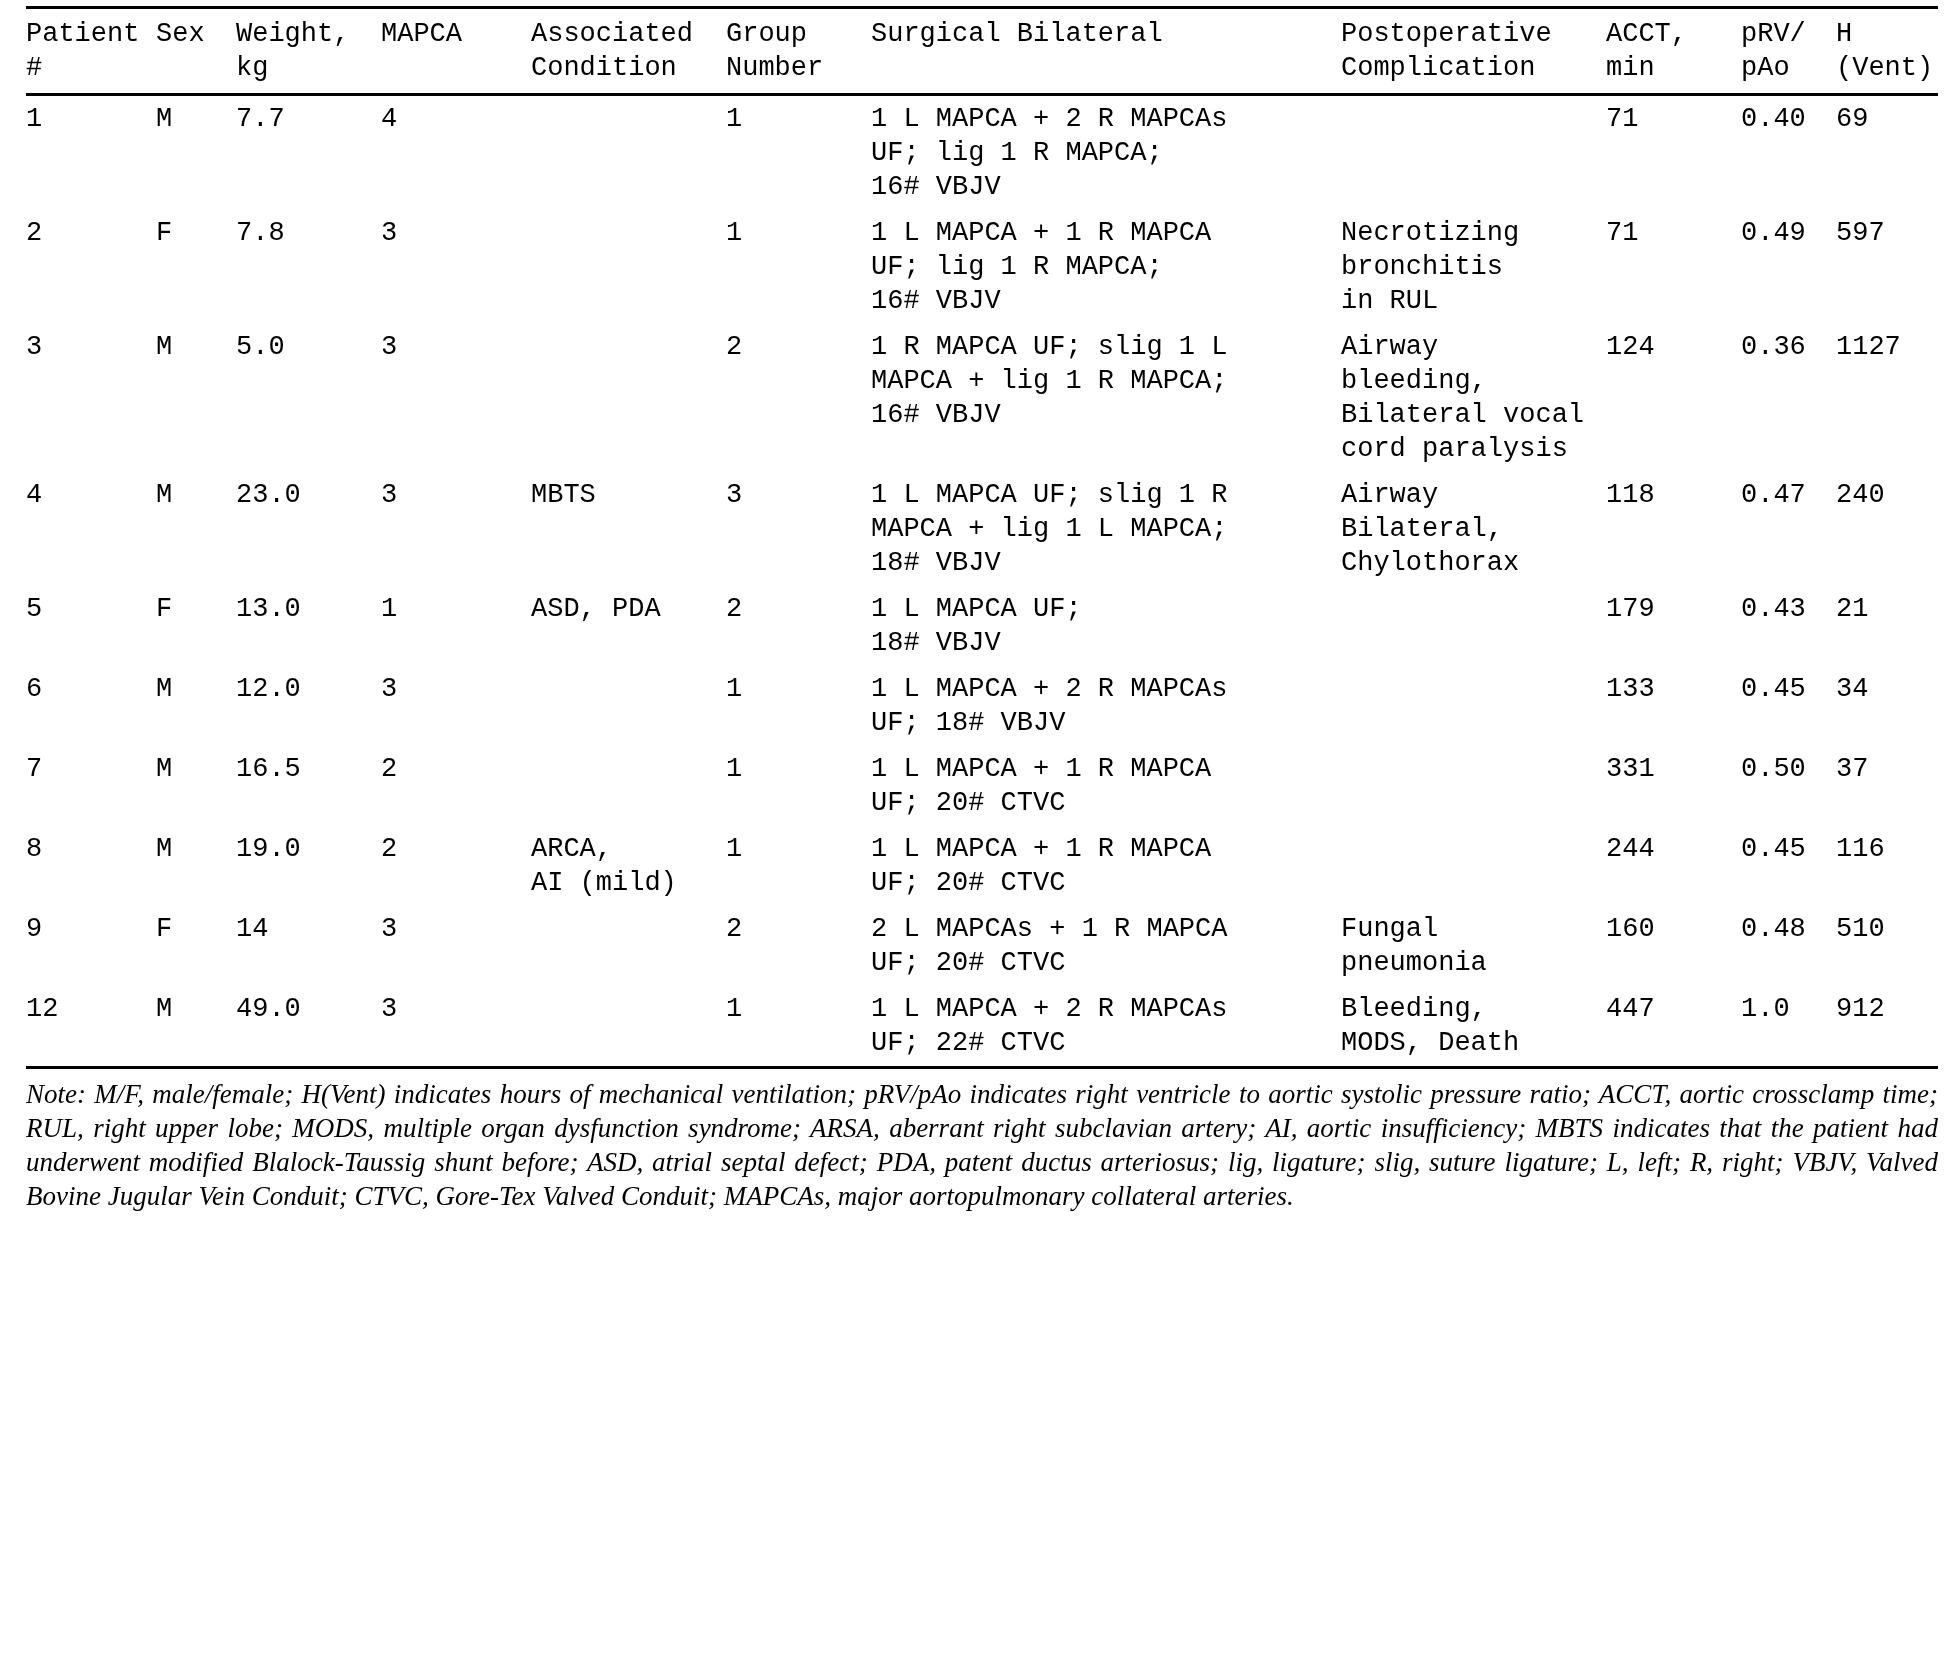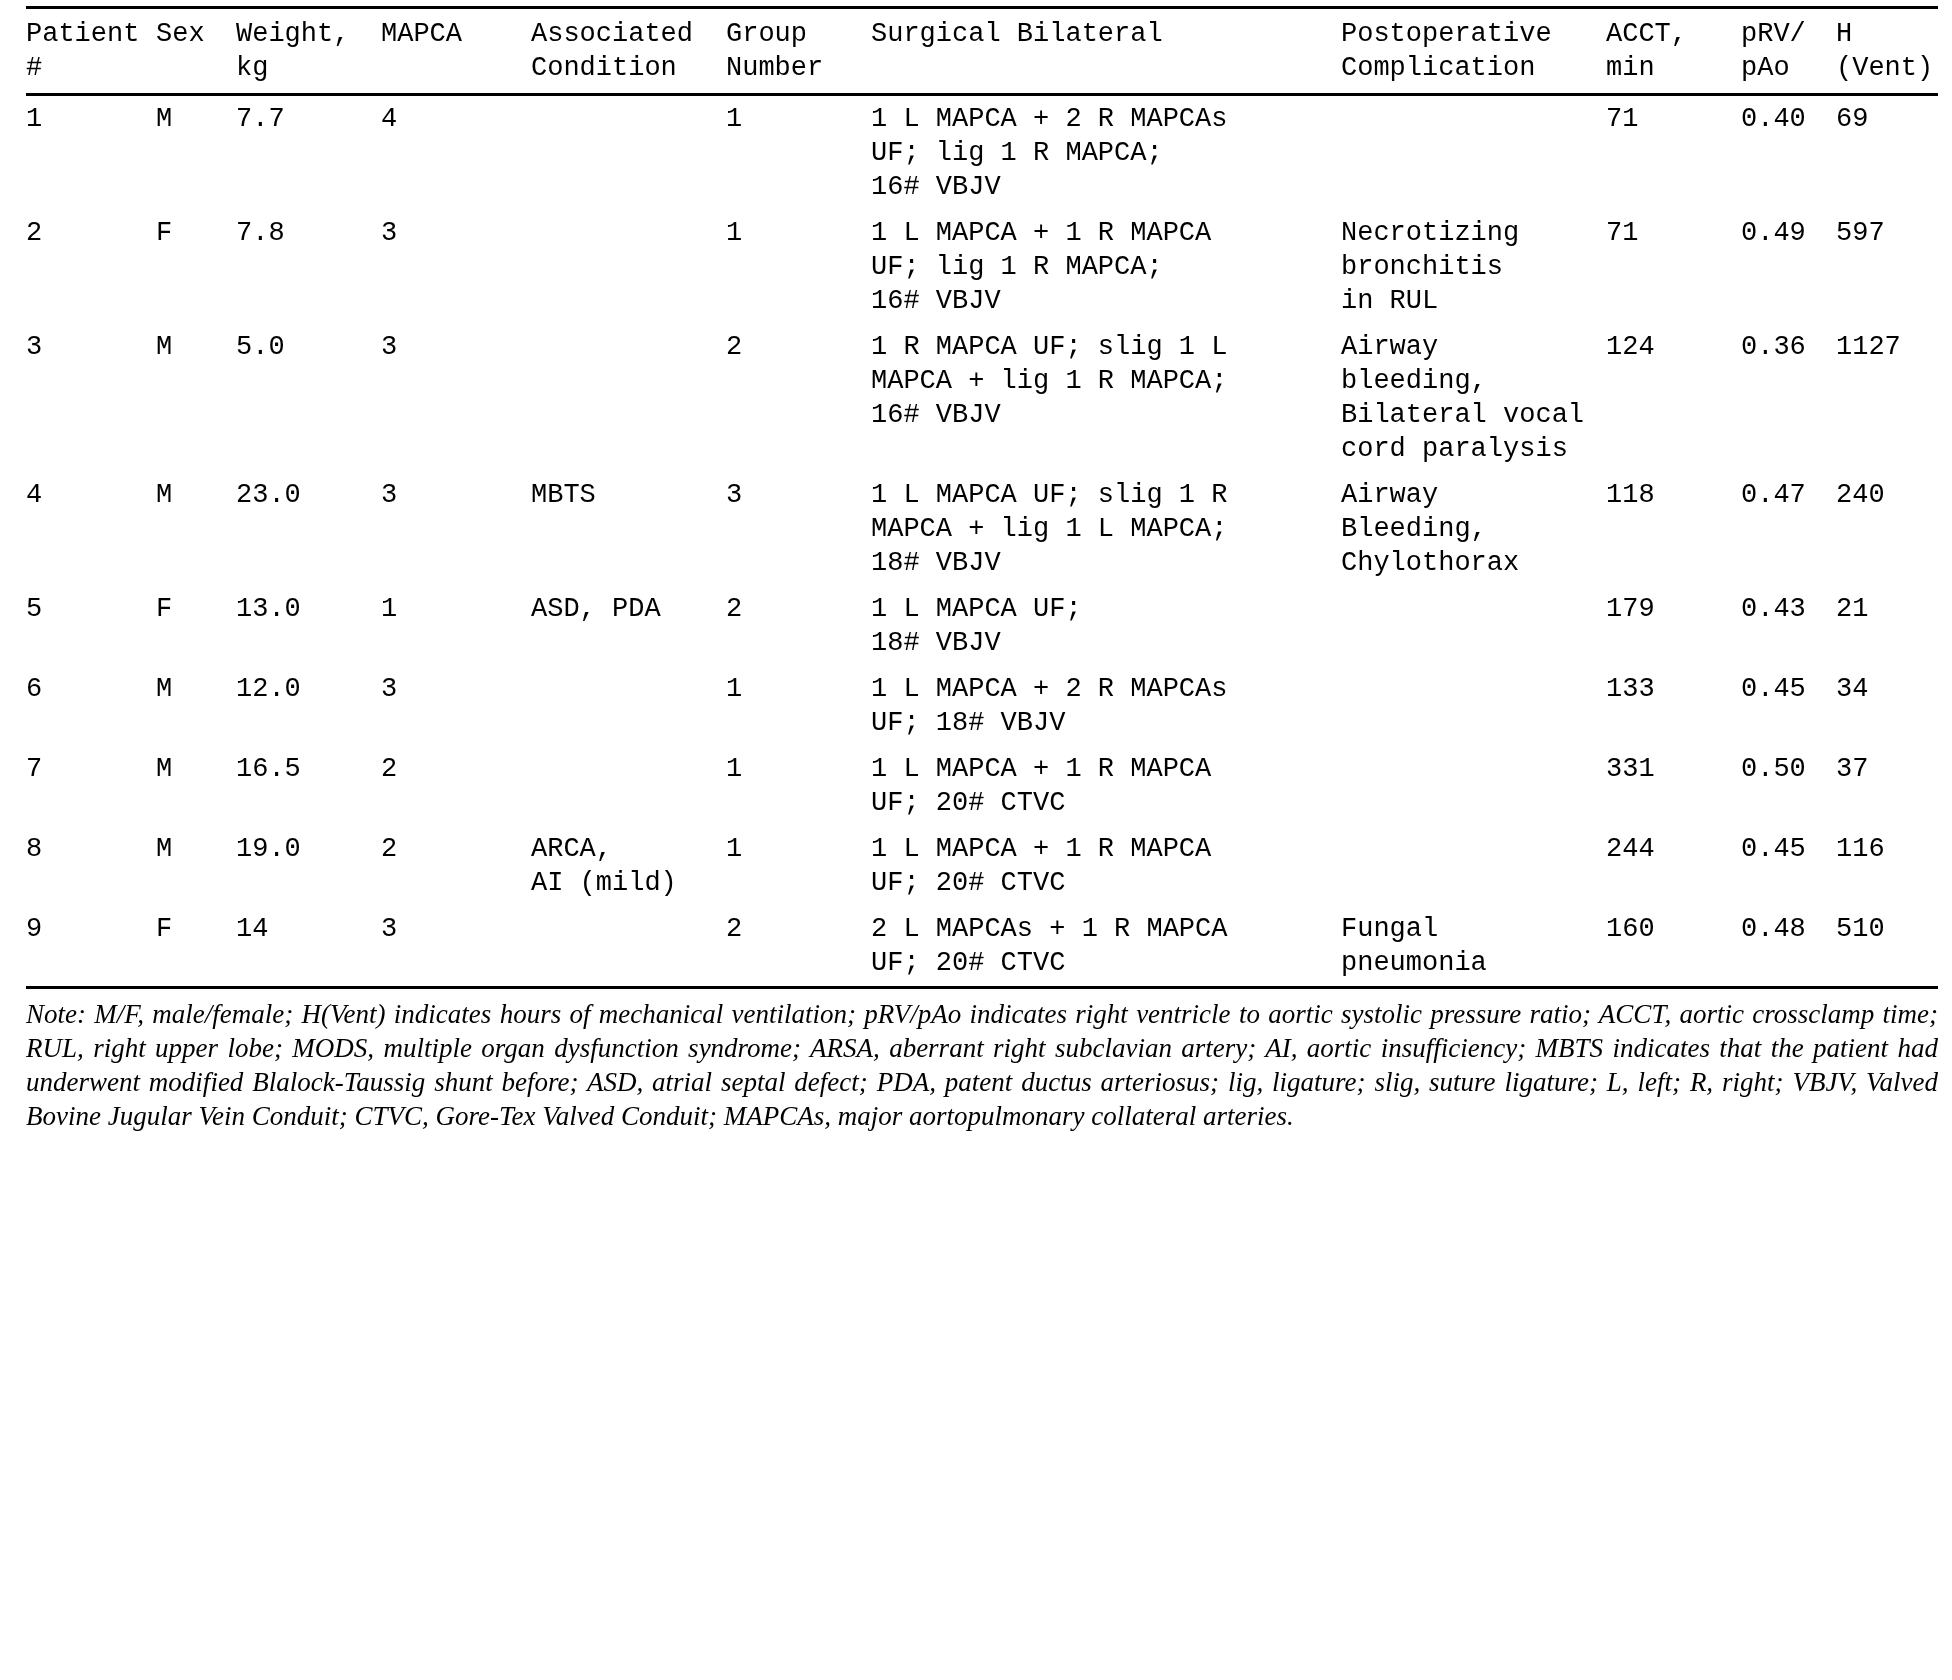--- a/index.html
+++ b/index.html
@@ -144,21 +144,21 @@
           <td>4</td>
           <td>M</td>
           <td>23.0</td>
           <td>3</td>
           <td>MBTS</td>
           <td>3</td>
           <td>1 L MAPCA UF; slig 1 R
 MAPCA + lig 1 L MAPCA;
 18# VBJV</td>
           <td>Airway
-Bleeding,
+Bilateral,
 Chylothorax</td>
           <td>118</td>
           <td>0.47</td>
           <td>240</td>
         </tr>
         <tr>
           <td>5</td>
           <td>F</td>
           <td>13.0</td>
           <td>1</td>
@@ -222,16 +222,31 @@
           <td></td>
           <td>2</td>
           <td>2 L MAPCAs + 1 R MAPCA
 UF; 20# CTVC</td>
           <td>Fungal
 pneumonia</td>
           <td>160</td>
           <td>0.48</td>
           <td>510</td>
         </tr>
+        <tr>
+          <td>12</td>
+          <td>M</td>
+          <td>49.0</td>
+          <td>3</td>
+          <td></td>
+          <td>1</td>
+          <td>1 L MAPCA + 2 R MAPCAs
+UF; 22# CTVC</td>
+          <td>Bleeding,
+MODS, Death</td>
+          <td>447</td>
+          <td>1.0</td>
+          <td>912</td>
+        </tr>
       </tbody>
   </table>
   <div class="note">Note: M/F, male/female; H(Vent) indicates hours of mechanical ventilation; pRV/pAo indicates right ventricle to aortic systolic pressure ratio; ACCT, aortic crossclamp time; RUL, right upper lobe; MODS, multiple organ dysfunction syndrome; ARSA, aberrant right subclavian artery; AI, aortic insufficiency; MBTS indicates that the patient had underwent modified Blalock-Taussig shunt before; ASD, atrial septal defect; PDA, patent ductus arteriosus; lig, ligature; slig, suture ligature; L, left; R, right; VBJV, Valved Bovine Jugular Vein Conduit; CTVC, Gore-Tex Valved Conduit; MAPCAs, major aortopulmonary collateral arteries.</div>
 </div>
 
 </body></html>

